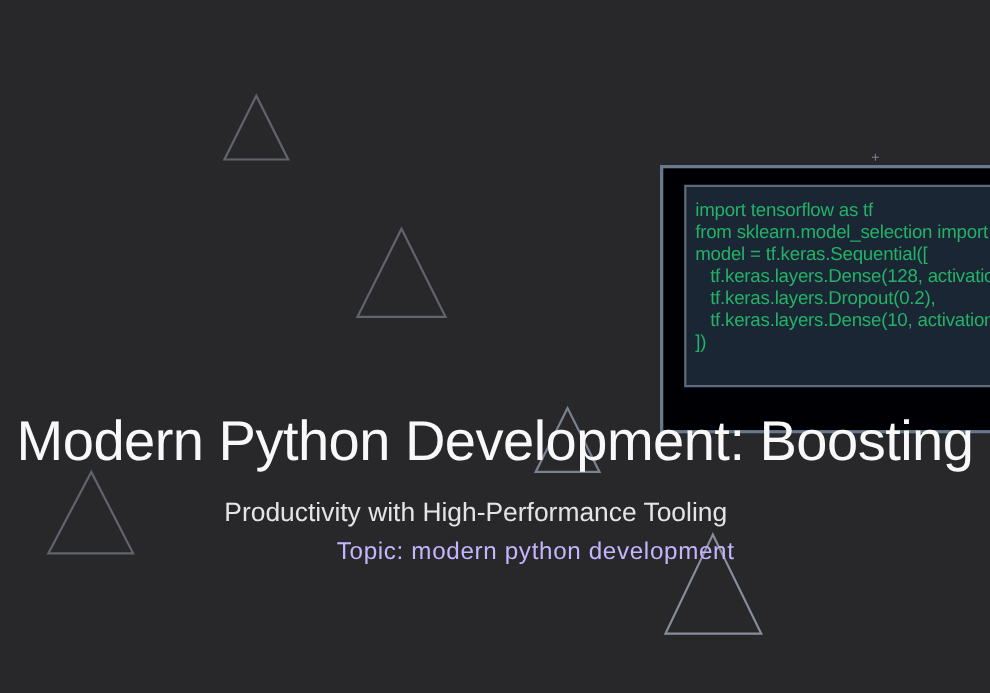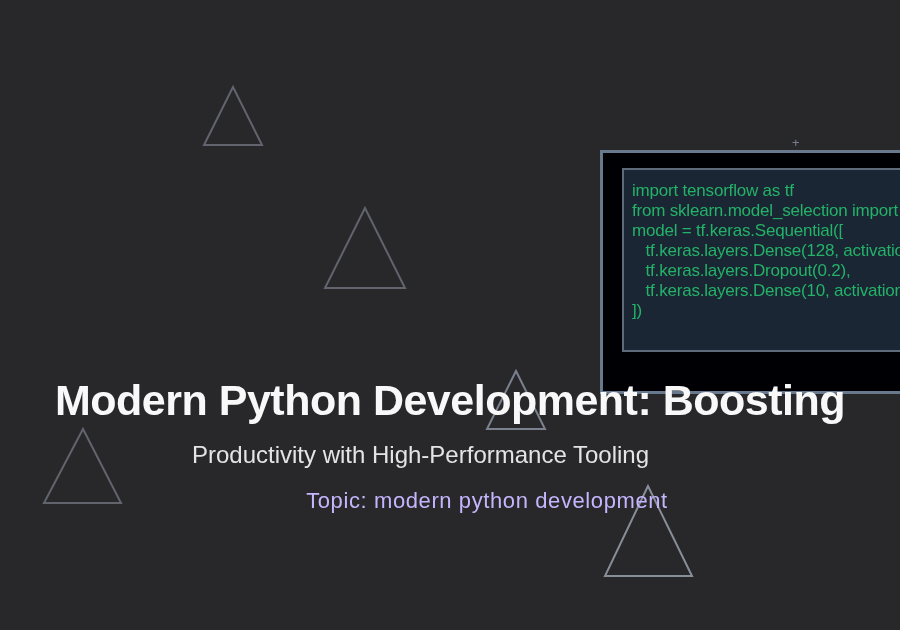--- a/index.html
+++ b/index.html
@@ -39,29 +39,29 @@
     color: #23b268;
     font-size: 17px; line-height: 20px;
     letter-spacing: -0.2px;
     white-space: pre;
   }
 
   .title {
     position: absolute; left: 0; top: 378px; width: 900px; z-index: 3;
     text-align: center;
     color: #f8f8f8;
-    font-size: 43px; line-height: 45px; font-weight: 700;
+    font-size: 51px; line-height: 45px; font-weight: 400;
     margin: 0; letter-spacing: -0.5px;
   }
   .subtitle {
     position: absolute; left: 0; top: 436px; width: 833px; z-index: 3;
     text-align: center;
     color: #e4e4e4;
     font-size: 24px; line-height: 30px; font-weight: 400;
-    margin: 4px;
+    margin: 16px;
   }
   .topic {
     position: absolute; left: 0; top: 487px; width: 900px; z-index: 3;
     text-align: center;
     color: #c4b5fd;
     font-size: 22px; line-height: 28px;
     letter-spacing: 0.6px;
     padding-left: 37px;
   }
   .footer {

